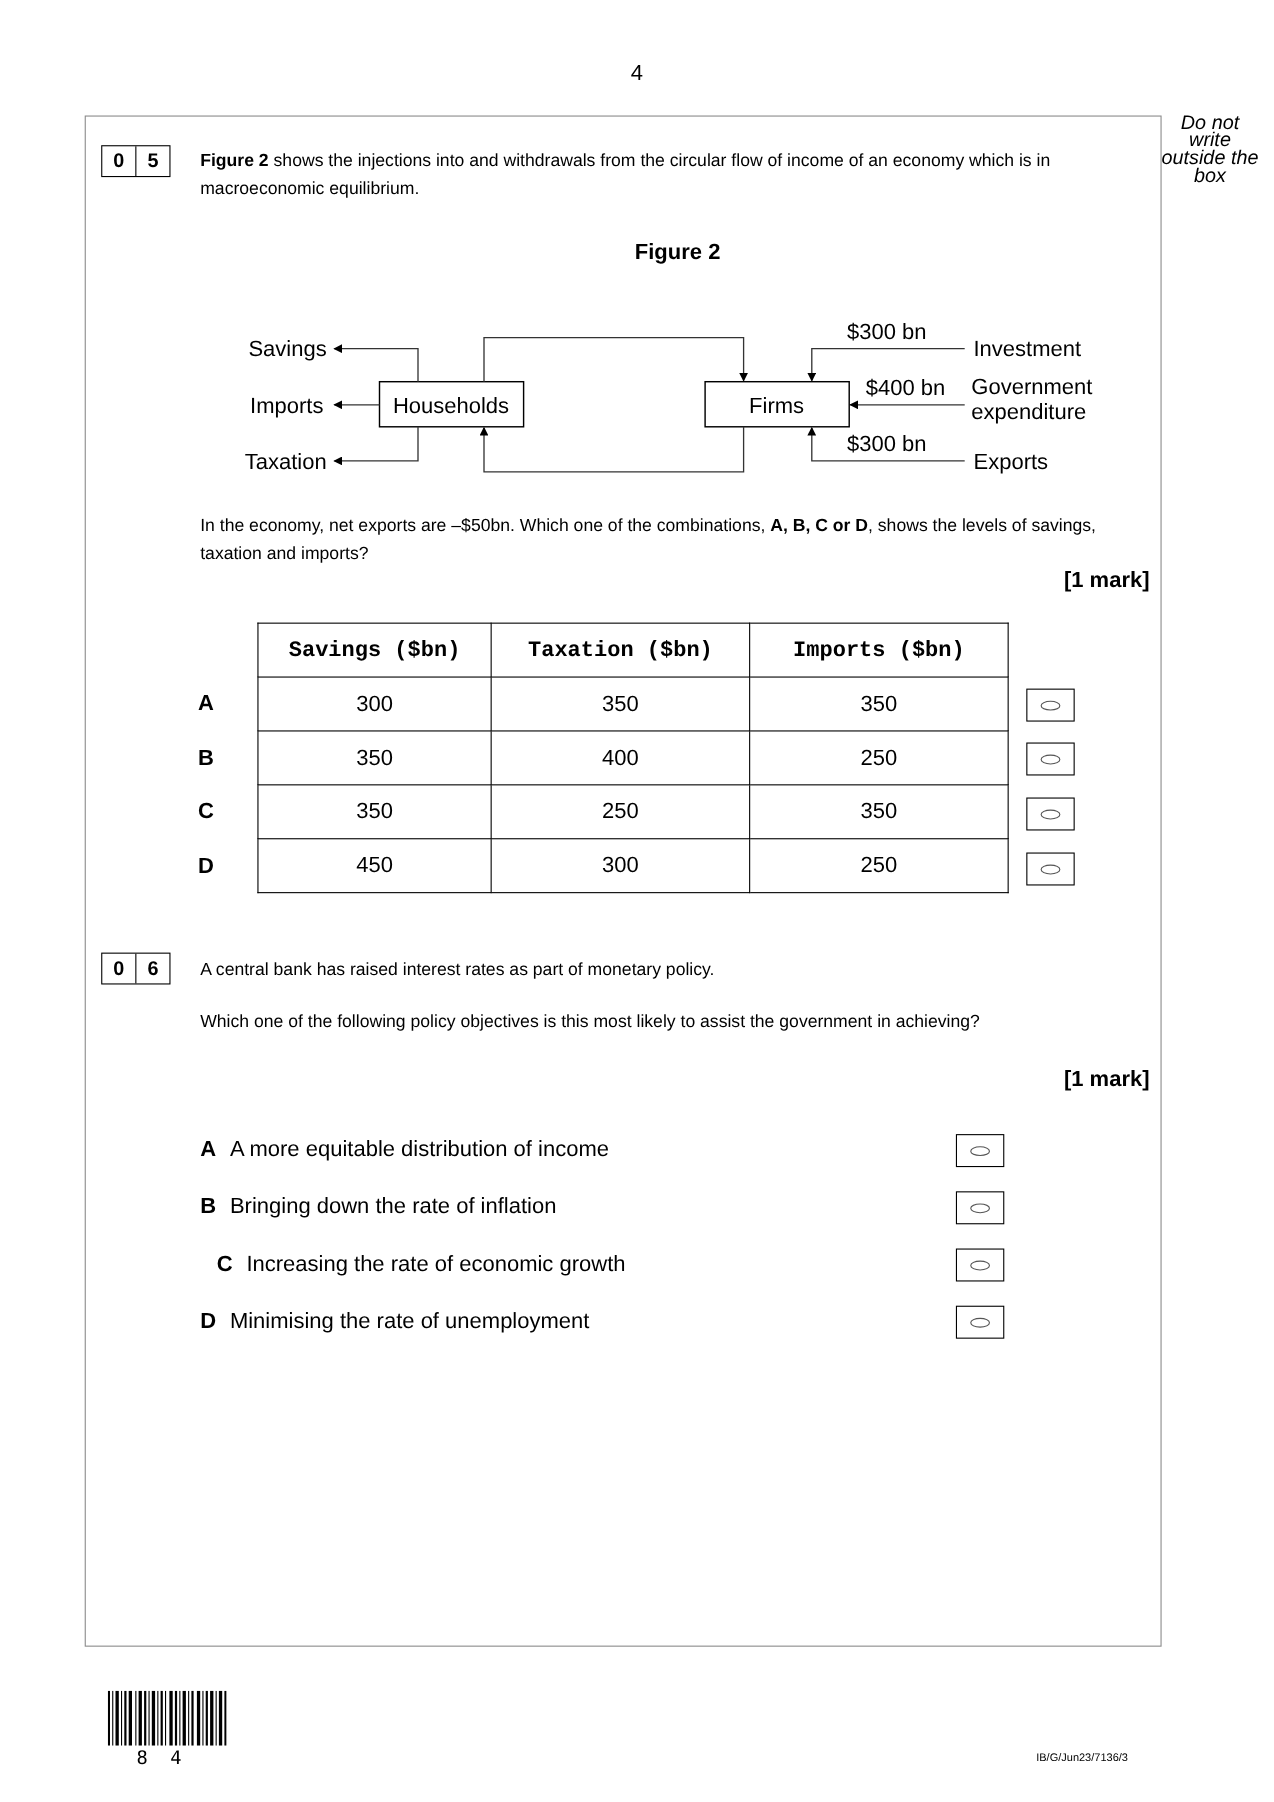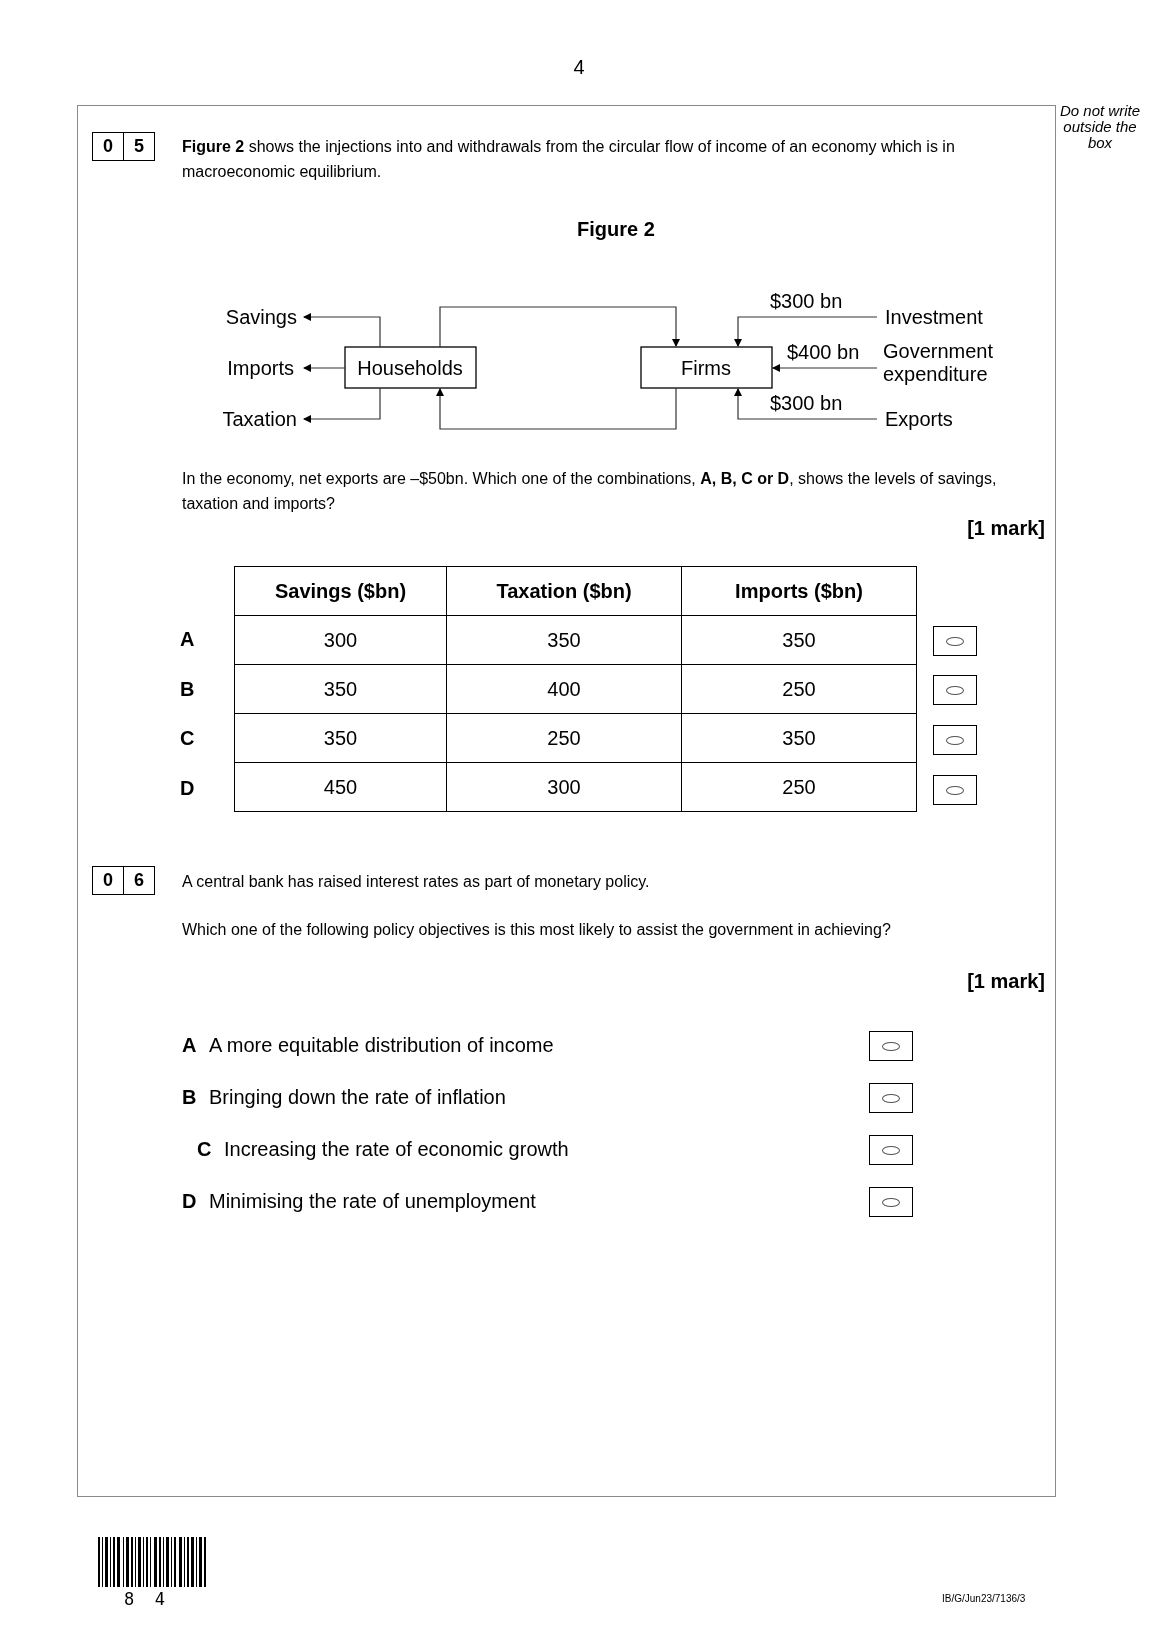--- a/index.html
+++ b/index.html
@@ -1,30 +1,30 @@
 <!DOCTYPE html>
 <html><head>
 <meta charset="utf-8">
 <style>
   html, body { margin:0; padding:0; background:#fff; }
   body { width:1158px; height:1638px; position:relative; font-family:"Liberation Sans", sans-serif; color:#000; overflow:hidden; }
   .abs { position:absolute; }
   .page-num { left:0; width:1158px; top:56px; text-align:center; font-size:20px; }
-  .margin-note { left:1055px; top:103px; width:90px; text-align:center; font-size:15px; font-style:italic; line-height:16px; }
+  .margin-note { left:1055px; top:103px; width:90px; text-align:center; font-size:18px; font-style:italic; line-height:16px; }
   .frame { left:77px; top:105px; width:979px; height:1392px; border:1px solid #8a8a8a; box-sizing:border-box; }
   .qnum { display:flex; border:1px solid #000; height:27px; }
   .qnum span { width:30px; text-align:center; font-weight:bold; font-size:18px; line-height:27px; }
   .qnum span + span { border-left:1px solid #000; }
   .text { font-size:16px; line-height:25px; }
   .bold { font-weight:bold; }
   .mark { font-size:20px; font-weight:bold; }
   .fig-title { font-size:20px; font-weight:bold; }
   table.combo { border-collapse:collapse; }
   table.combo td, table.combo th { border:1px solid #000; text-align:center; font-size:20px; height:48px; padding:0; }
-  table.combo th { font-weight:bold; }
+  table.combo th { font-weight:bold;font-family:Liberation Mono, monospace; }
   .row-letter { font-size:20px; font-weight:bold; }
   .ansbox { width:44px; height:30px; border:1px solid #000; box-sizing:border-box; display:flex; align-items:center; justify-content:center; }
   .oval { width:16px; height:7px; border:1px solid #555; border-radius:50%; }
   .opt { font-size:20px; }
   .opt b { display:inline-block; width:27px; }
   .footer-code { font-size:10px; }
   svg text { font-family:"Liberation Sans", sans-serif; }
 </style>
 </head>
 <body>

